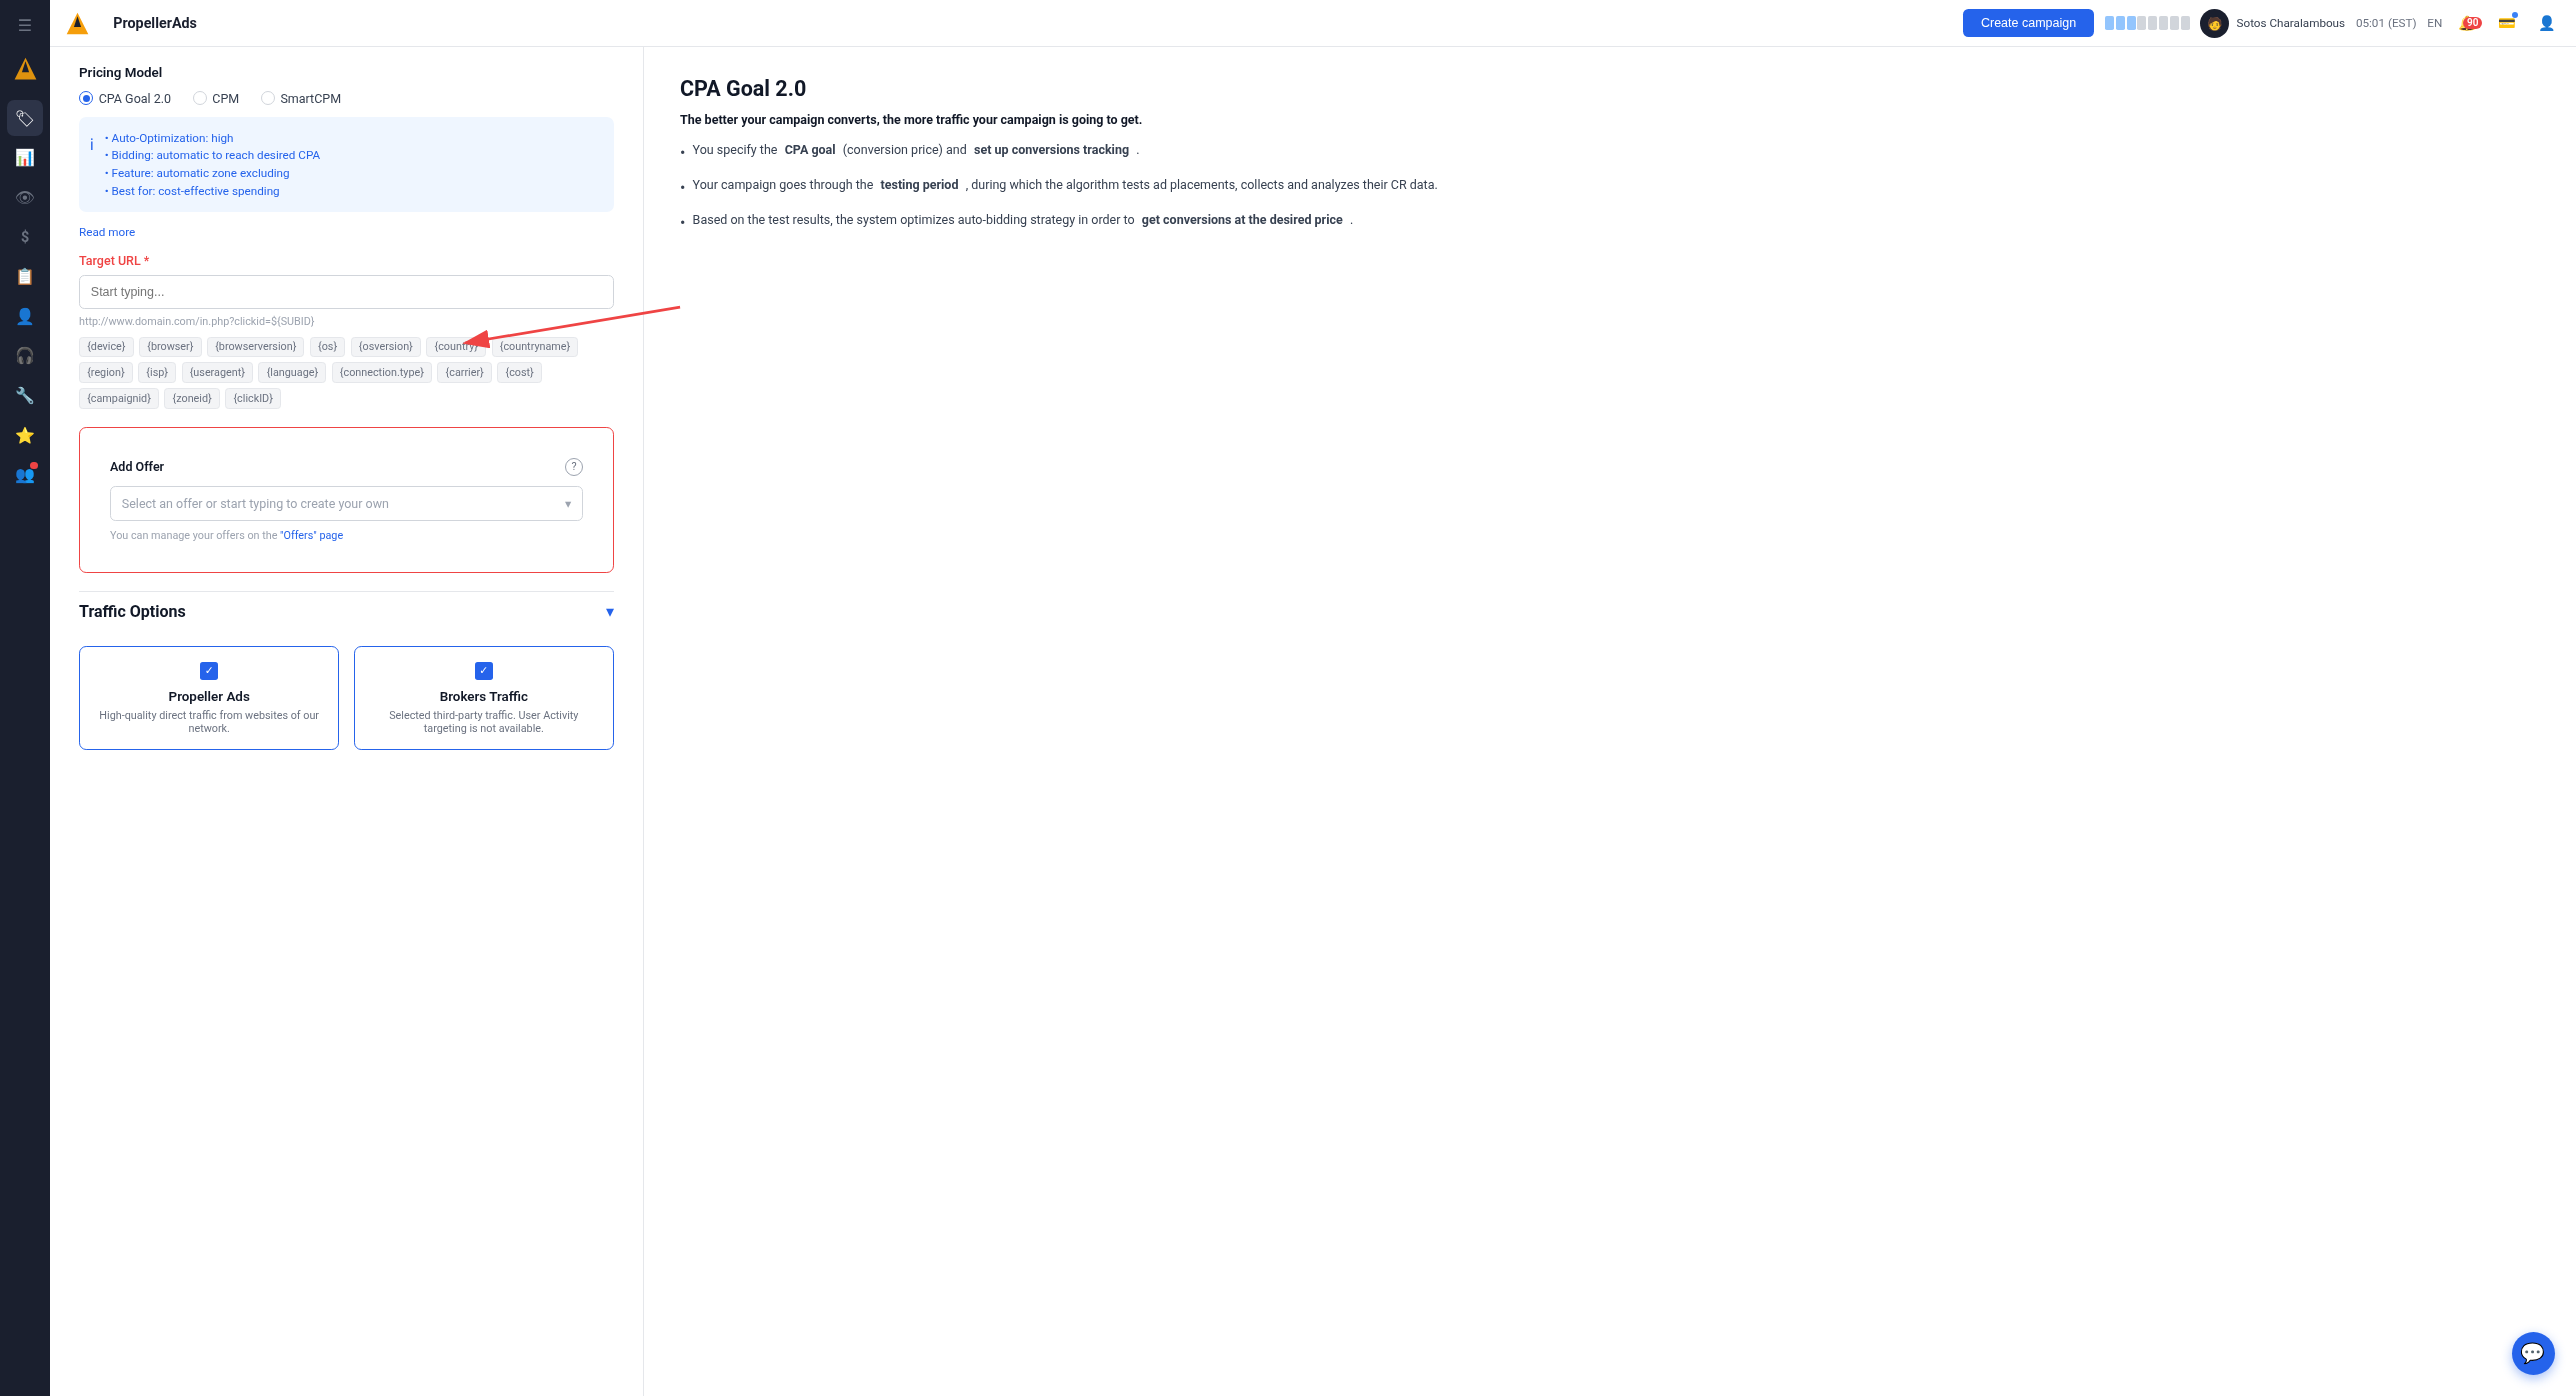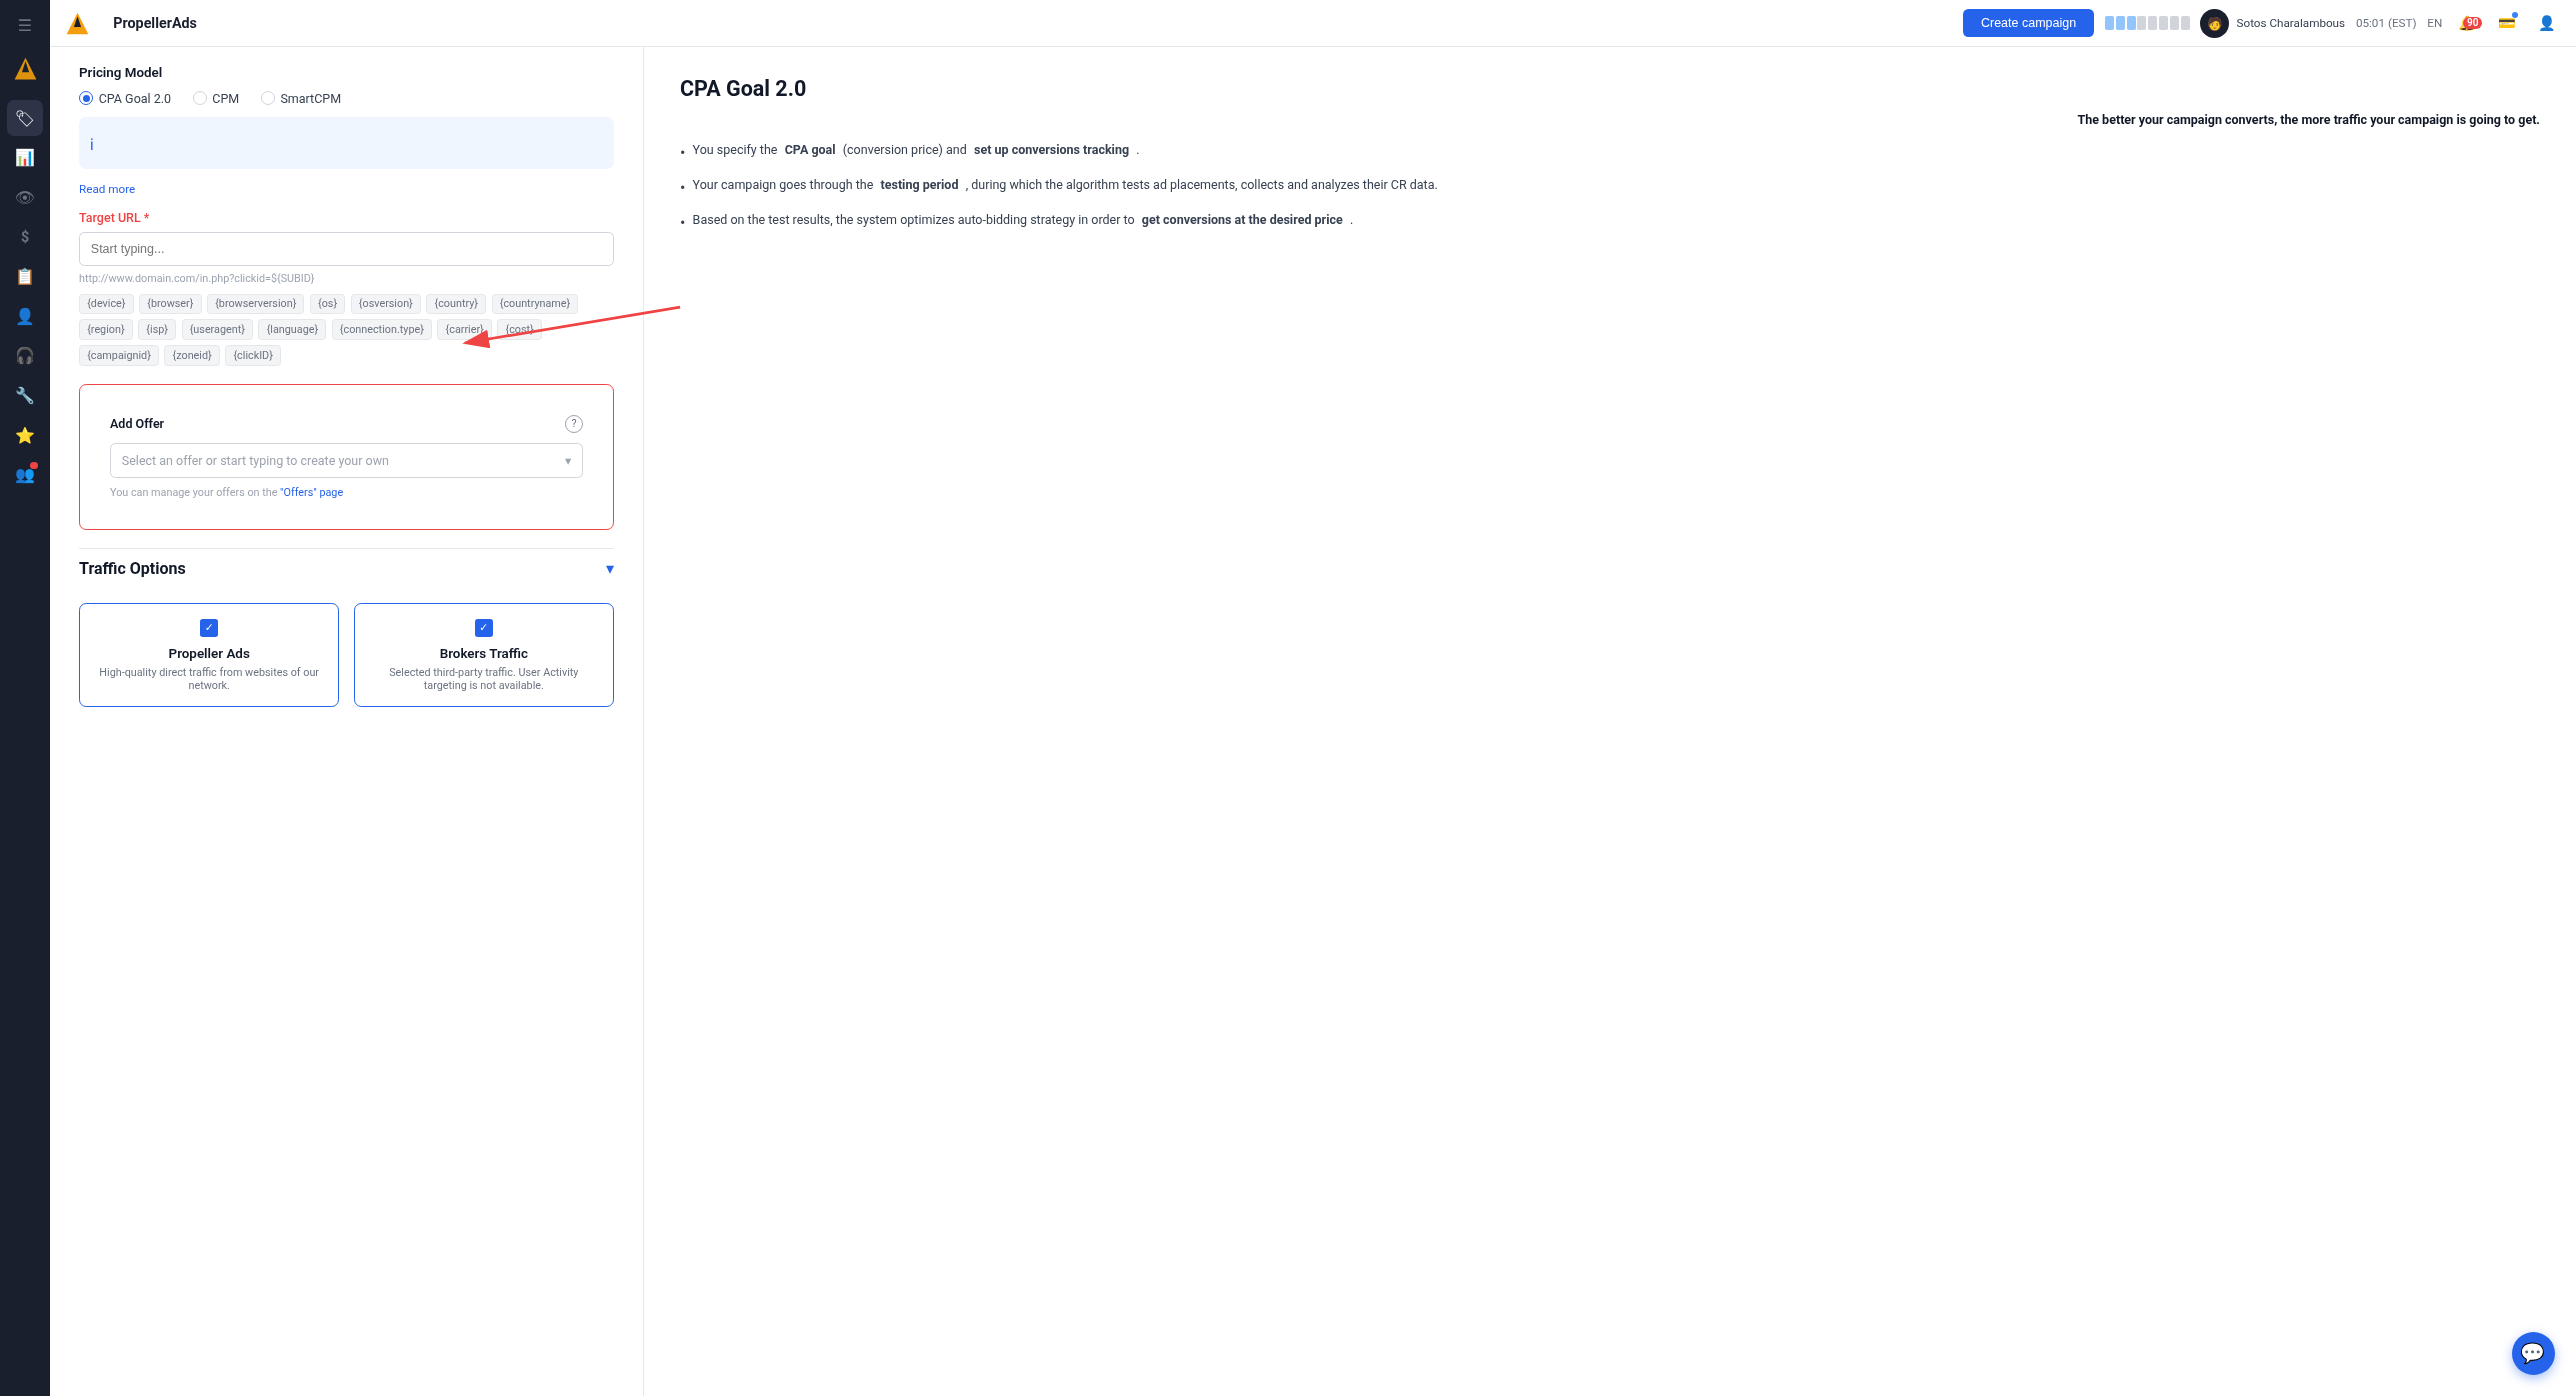--- a/index.html
+++ b/index.html
@@ -402,21 +402,20 @@
       color: #374151;
       line-height: 1.6;
       margin-bottom: 3.6px;
     }
     .rp-desc a { color: #2563eb; }
     .rp-desc-bold {
       font-size: 12.5px;
       font-weight: 700;
       color: #111827;
       margin-bottom: 14.3px;
-      text-align: right;
     }
     .rp-bullets {
       list-style: none;
       display: flex;
       flex-direction: column;
       gap: 10.8px;
     }
     .rp-bullets li {
       display: flex;
       gap: 7.2px;
@@ -555,20 +554,26 @@
             <span>CPM</span>
           </label>
           <label class="radio-item">
             <div class="radio-circle"></div>
             <span>SmartCPM</span>
           </label>
         </div>
 
         <div class="info-box">
           <div class="info-icon">ℹ</div>
+          <ul class="info-list">
+            <li>Auto-Optimization: high</li>
+            <li>Bidding: automatic to reach desired CPA</li>
+            <li>Feature: automatic zone excluding</li>
+            <li>Best for: cost-effective spending</li>
+          </ul>
         </div>
         <a class="read-more">Read more</a>
       </div>
 
       <div>
         <div class="field-label">
           <span>Target URL</span> <span>*</span>
         </div>
         <input class="url-input" type="text" placeholder="Start typing..." style="">
         <div class="url-hint">http://www.domain.com/in.php?clickid=${SUBID}</div>

